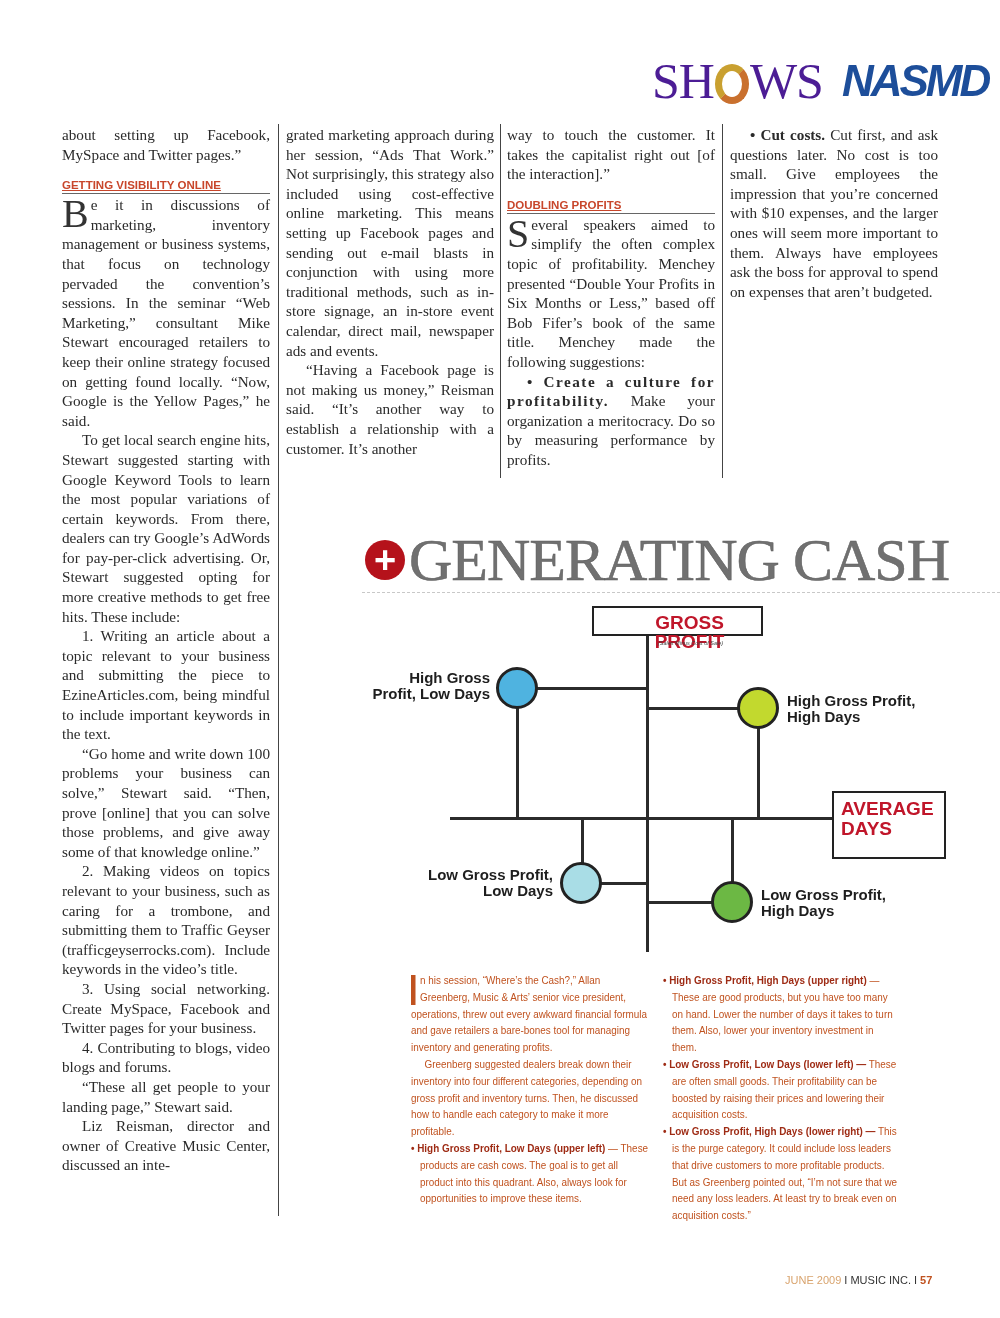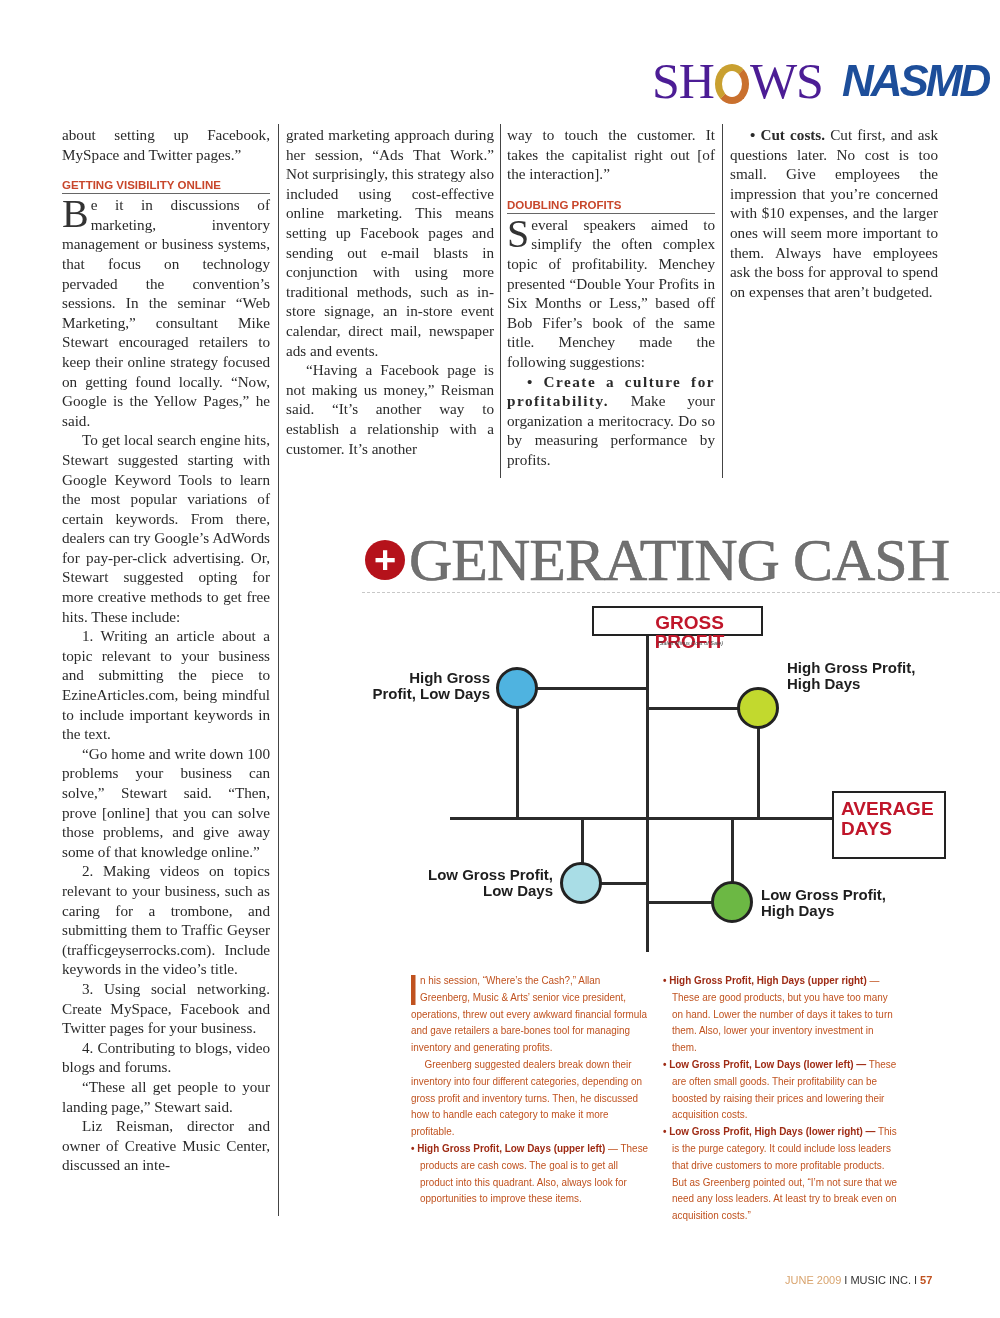--- a/index.html
+++ b/index.html
@@ -12,21 +12,21 @@
   .logo .nasmd { font-family: "Liberation Sans", sans-serif; font-weight: bold; font-style: italic; font-size: 44px; color: #1d4e9a; letter-spacing: -3px; margin-left: 19px; line-height: 1; }
 
   .col { position: absolute; font-size: 15.2px; line-height: 19.6px; text-align: justify; color: #2a2a2a; }
   .col p { margin: 0; }
   .col p.ind { text-indent: 20px; }
   .col1 { left: 62px; top: 125px; width: 208px; }
   .col2 { left: 286px; top: 125px; width: 208px; }
   .col3 { left: 507px; top: 125px; width: 208px; }
   .col4 { left: 730px; top: 125px; width: 208px; }
   .rule-v { position: absolute; width: 1px; background: #444; }
-  .subhead { font-family: "Liberation Sans", sans-serif; font-weight: bold; font-size: 11.5px; color: #c8462b; border-bottom: 1px solid #666; line-height: 15px; margin-top: 14px; margin-bottom: 1px; text-align: left; }
+  .subhead { font-family: "Liberation Sans", sans-serif; font-weight: bold; font-size: 11.5px; color: #c8462b; border-bottom: 1px solid #666; line-height: 15px; margin-top: 14px; margin-bottom: 1px; text-align: left; text-decoration: underline; }
   .dropcap { float: left; font-size: 40px; line-height: 32px; margin-right: 2px; margin-top: 3px; font-weight: 300; color: #333; }
   .bold-lead { font-weight: bold; letter-spacing: 1.5px; }
   .it { }
 
   .gc-title { position: absolute; left: 365px; top: 530px; display: flex; align-items: center; }
   .gc-plus { width: 40px; height: 40px; border-radius: 50%; background: #b5121b; color: #fff; font-family: "Liberation Sans", sans-serif; font-weight: bold; font-size: 38px; line-height: 40px; text-align: center; margin-right: 4px; }
   .gc-text { font-family: "Liberation Serif", serif; font-weight: normal; font-size: 60px; color: #707070; letter-spacing: -1px; line-height: 1; -webkit-text-stroke: 0.5px #5c5c5c; }
   .gc-dash { position: absolute; left: 362px; top: 592px; width: 638px; border-top: 1px dashed #c8c8c8; }
 
   .box-label { position: absolute; background: #fff; border: 2px solid #222; font-family: "Liberation Sans", sans-serif; font-weight: bold; color: #c0162a; line-height: 1; }
@@ -109,21 +109,21 @@
   <div class="ln" style="left:516px;top:708px;width:3px;height:111px;"></div>
   <div class="circle" style="left:496px;top:667px;width:42px;height:42px;background:#4fb3e0;"></div>
   <div class="clabel" style="left:362px;top:670px;width:128px;text-align:right;">
     <div>High Gross</div>
     <div>Profit, Low Days</div>
   </div>
 
   <div class="ln" style="left:648px;top:707px;width:90px;height:3px;"></div>
   <div class="ln" style="left:757px;top:728px;width:3px;height:91px;"></div>
   <div class="circle" style="left:737px;top:687px;width:42px;height:42px;background:#c2d92e;"></div>
-  <div class="clabel" style="left:787px;top:660px;width:160px;">
+  <div class="clabel" style="left:787px;top:693px;width:160px;">
     <div>High Gross Profit,</div>
     <div>High Days</div>
   </div>
 
   <div class="ln" style="left:581px;top:818px;width:3px;height:46px;"></div>
   <div class="ln" style="left:600px;top:882px;width:48px;height:3px;"></div>
   <div class="circle" style="left:560px;top:862px;width:42px;height:42px;background:#a9dde6;"></div>
   <div class="clabel" style="left:410px;top:867px;width:143px;text-align:right;">
     <div>Low Gross Profit,</div>
     <div>Low Days</div>

